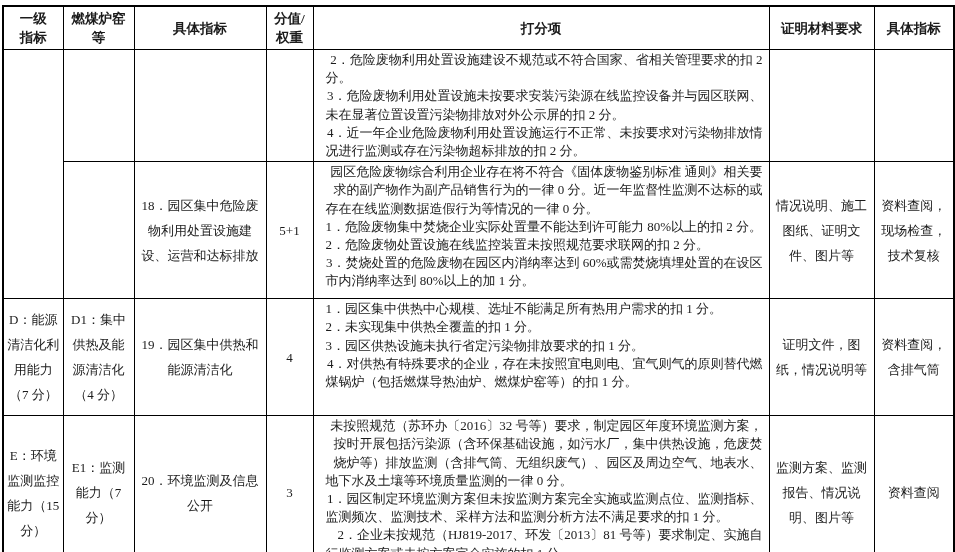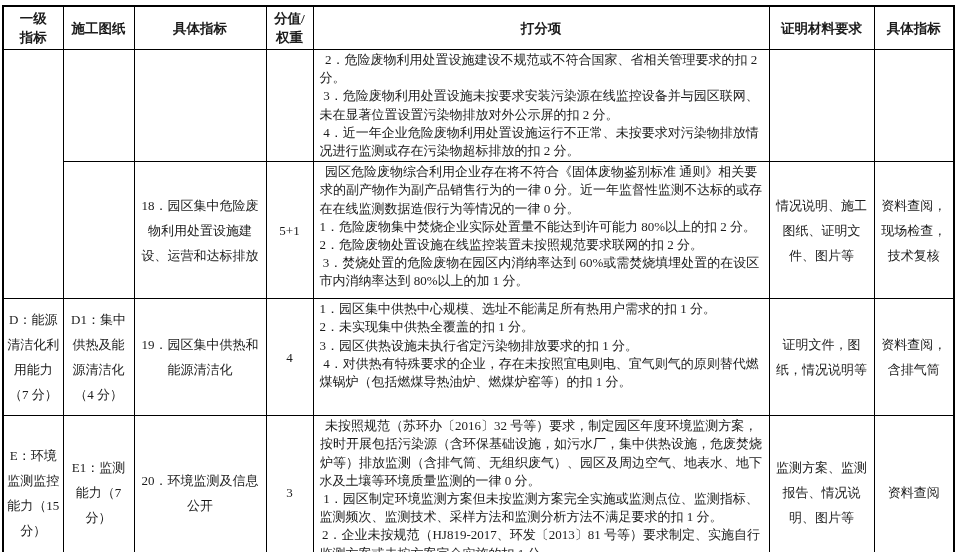--- a/index.html
+++ b/index.html
@@ -27,23 +27,23 @@
     line-height: 25px;
     word-break: break-all;
     overflow: hidden;
   }
   th {
     font-weight: bold;
     font-size: 13.5px;
     line-height: 19px;
   }
   td.score {
-    text-align: center;
+    text-align: right;
     text-align-last: left;
-    padding: 1px 6px 1px 6px;
+    padding: 1px 6px 1px 12px;
     line-height: 18.2px;
     vertical-align: top;
   }
   td.narrow { padding: 2px 2px; }
   tr.h-row  { height: 43px; margin-left: 11px; }
   tr.row-1  { height: 92px; }
   tr.row-2  { height: 137px; }
   tr.row-3  { height: 117px; }
   tr.row-4  { height: 155px; }
 </style>
@@ -57,21 +57,21 @@
     <col style="width:132px">
     <col style="width:47px">
     <col style="width:456px">
     <col style="width:105px">
     <col style="width:80px">
   </colgroup>
   <tbody>
     <tr class="h-row">
       <th>一级
 指标</th>
-      <th>施工图纸</th>
+      <th>燃煤炉窑等</th>
       <th>具体指标</th>
       <th>分值/
 权重</th>
       <th>打分项</th>
       <th>证明材料要求</th>
       <th>具体指标</th>
     </tr>
 
     <tr class="row-1">
       <td rowspan="2" class="narrow"></td>

